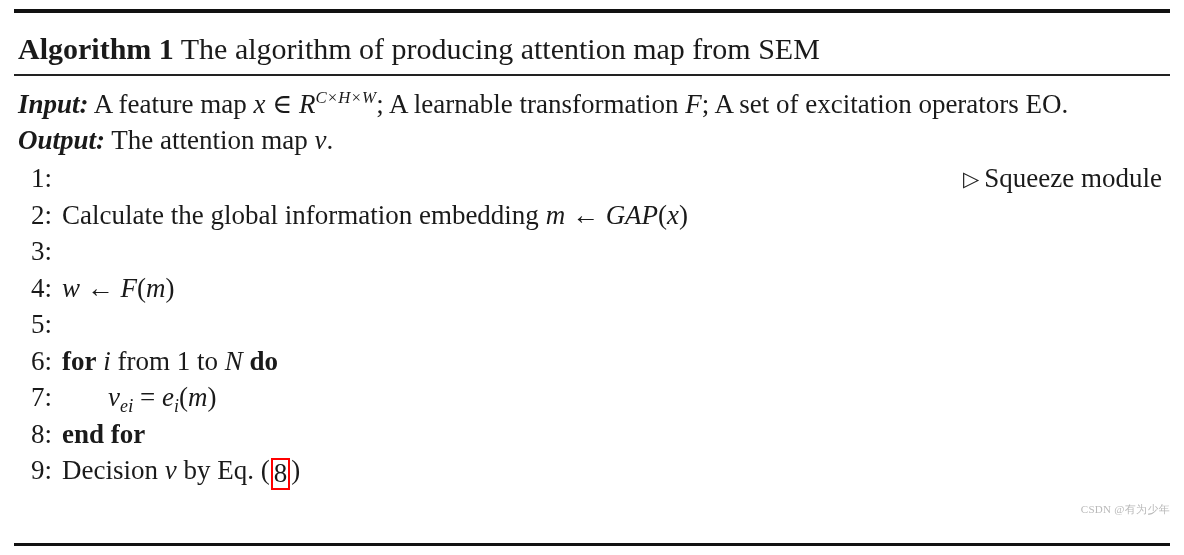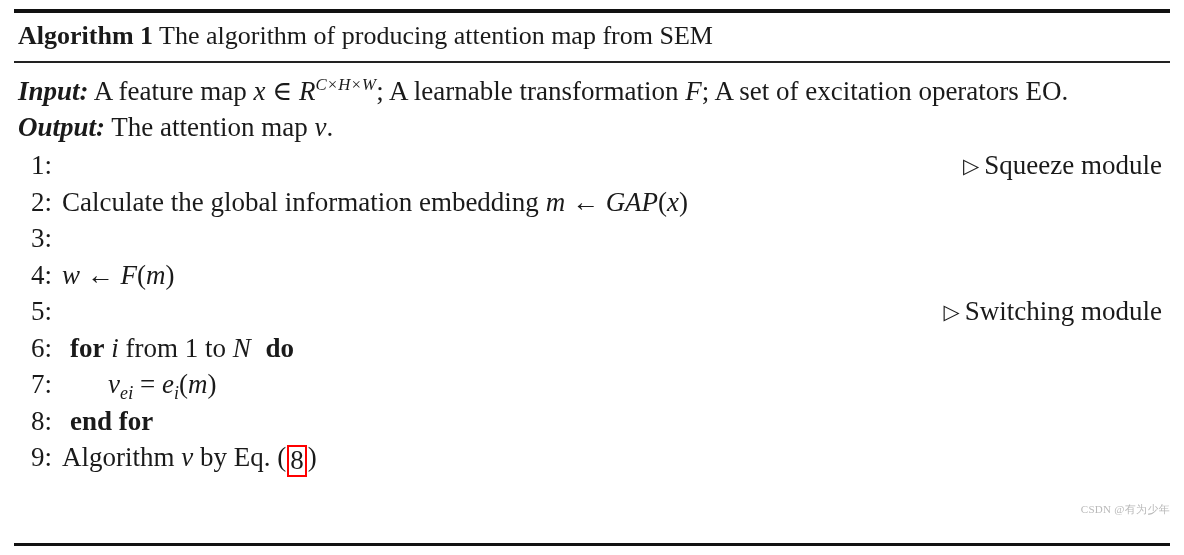--- a/index.html
+++ b/index.html
@@ -41,24 +41,25 @@
     height: 0;
     border-top: 3px solid #111;
     position: absolute;
     left: 14px;
     right: 14px;
     top: 543px;
   }
 
   
   .title-row {
-    font-size: 26px;
+    font-size: 30px;
     line-height: 42px;
     padding: 2px 0 1px 4px;
     white-space: nowrap;
+    margin-top: 13px;
   }
   .title-label {
     font-weight: bold;
   }
   .title-text {
     font-weight: normal;
   }
 
   
   .io-block {
@@ -110,21 +111,21 @@
     min-width: 48px;
     text-align: right;
     padding-right: 10px;
     box-sizing: border-box;
   }
   .step-body {
     flex: 1 1 auto;
     overflow: visible;
   }
   .indent-1 { padding-left: 46px; }
-  .kw { font-weight: bold; margin-left: 8px; }
+  .kw { font-weight: bold; }
   .comment {
     flex: 0 0 auto;
     padding-right: 8px;
     white-space: nowrap;
   }
   .tri {
     font-size: 0.78em;
     position: relative;
     top: -1px;
     padding-right: 5px;
@@ -206,21 +207,20 @@
     <div class="step">
       <span class="step-num">4:</span>
       <span class="step-body"><span class="mi">w</span>
         <span class="mu">←</span>
         <span class="mi">F</span><span>(</span><span class="mi">m</span><span>)</span></span>
     </div>
 
     <div class="step">
       <span class="step-num">5:</span>
       <span class="step-body"></span>
-      <span class="comment"><span class="tri">▷</span><span>Switching module</span></span>
     </div>
 
     <div class="step">
       <span class="step-num">6:</span>
       <span class="step-body"><span class="kw">for</span>
         <span class="mi">i</span>
         <span>from</span>
         <span>1</span>
         <span>to</span>
         <span class="mi">N</span>
@@ -234,21 +234,21 @@
         <span class="mi">e</span><span class="sub">i</span><span>(</span><span class="mi">m</span><span>)</span></span>
     </div>
 
     <div class="step">
       <span class="step-num">8:</span>
       <span class="step-body"><span class="kw">end for</span></span>
     </div>
 
     <div class="step">
       <span class="step-num">9:</span>
-      <span class="step-body"><span>Algorithm</span>
+      <span class="step-body"><span>Decision</span>
         <span class="mi">v</span>
         <span>by Eq. (</span><span class="boxed">8</span><span>)</span></span>
     </div>
 
 
   </div>
 
   <div class="rule-bottom"></div>
 
   <div class="watermark">CSDN @有为少年</div>

